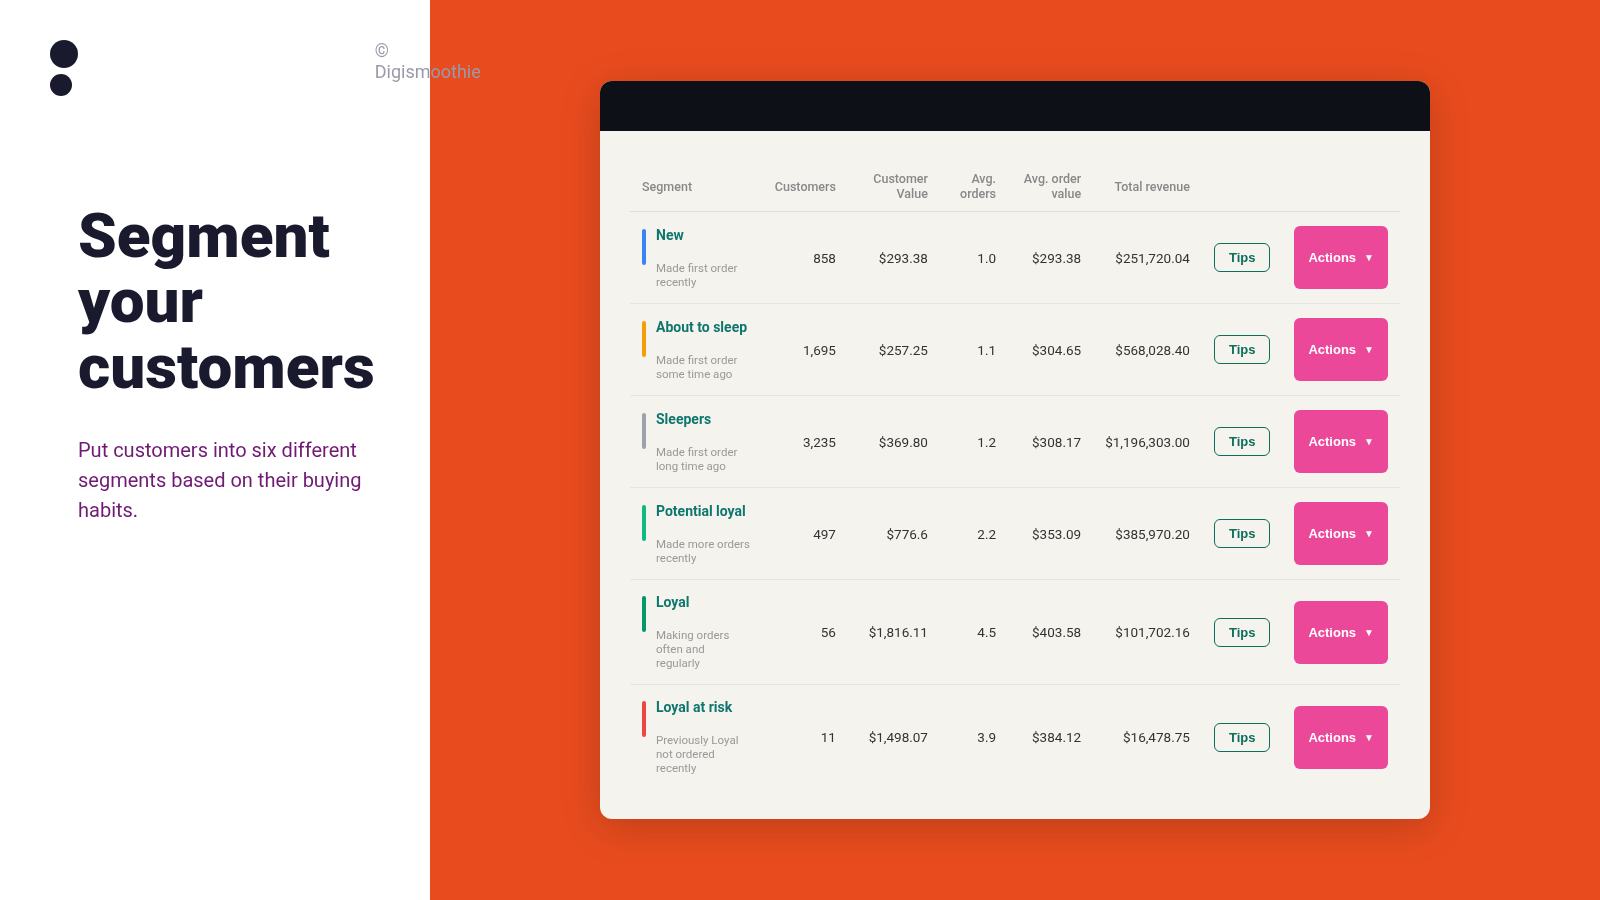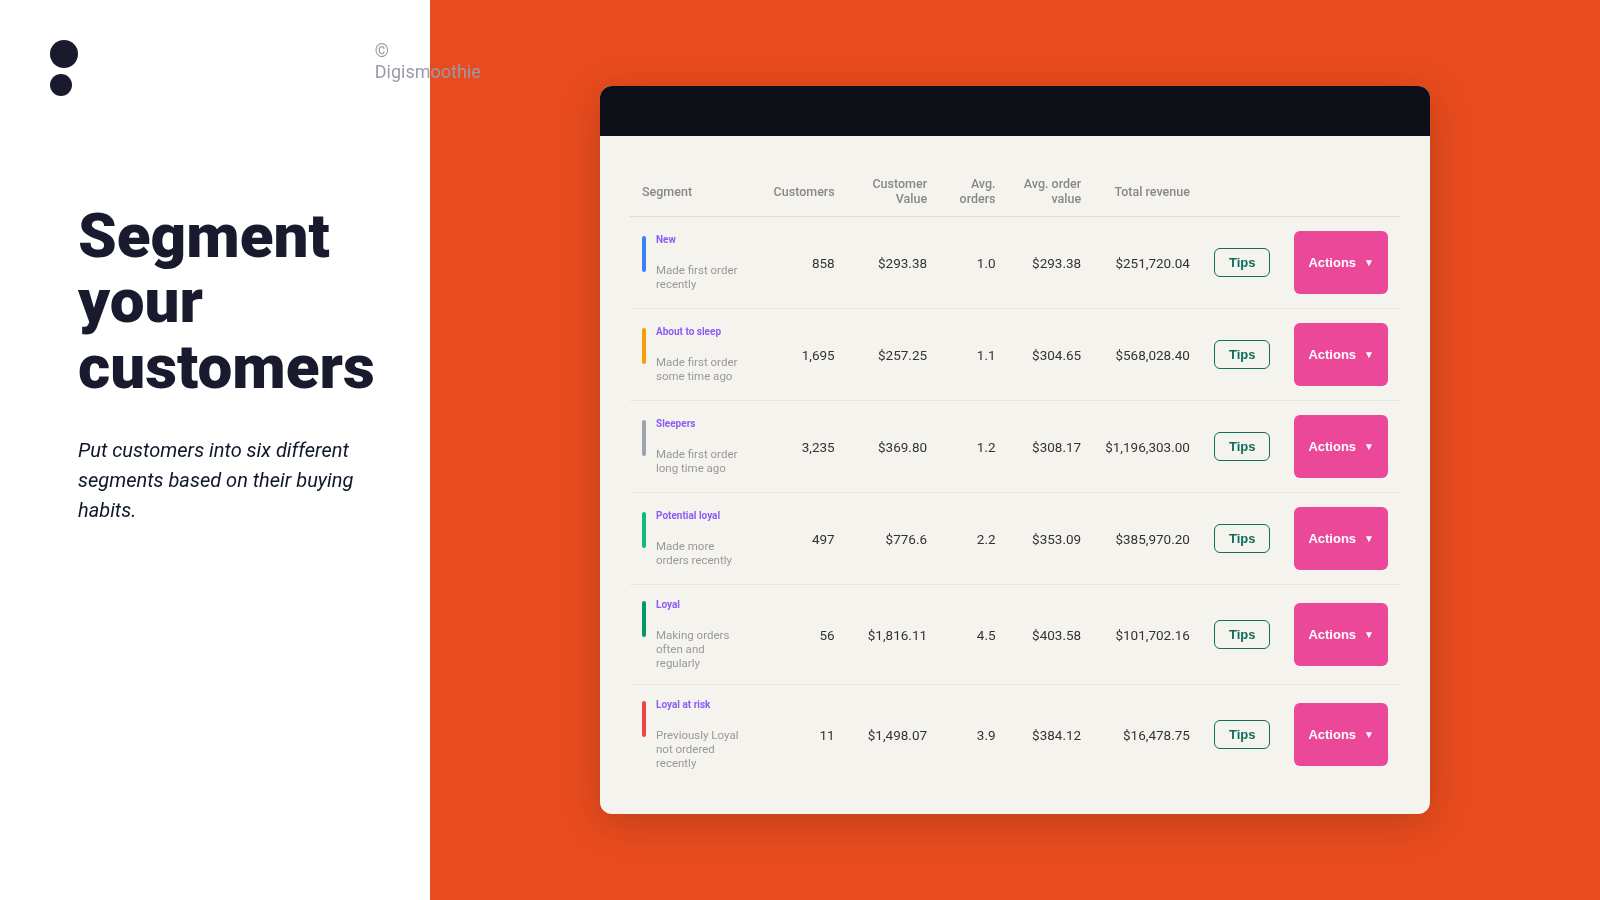--- a/index.html
+++ b/index.html
@@ -53,25 +53,24 @@
     .main-heading {
       font-size: 62px;
       font-weight: 900;
       color: #1a1a2e;
       line-height: 1.05;
       margin-bottom: 36px;
     }
 
     .sub-text {
       font-size: 20px;
-      color: #0f172a;
+      color: #701a75;
       line-height: 1.5;
       font-weight: 400;
       max-width: 320px;
-      font-style: italic;
     }
 
     .footer-copy {
       font-size: 18px;
       color: #9a9aaa;
       padding-bottom: 10px;
     }
 
     
     .right-panel {
@@ -152,22 +151,22 @@
     .segment-bar {
       width: 4px;
       min-width: 4px;
       height: 36px;
       border-radius: 2px;
       margin-top: 2px;
     }
 
     .segment-name {
       font-weight: 700;
-      font-size: 10px;
-      color: #8b5cf6;
+      font-size: 14px;
+      color: #0f766e;
     }
 
     .segment-desc {
       font-size: 11.5px;
       color: #999;
       margin-top: 18px;
     }
 
     .actions-cell {
       display: flex;

